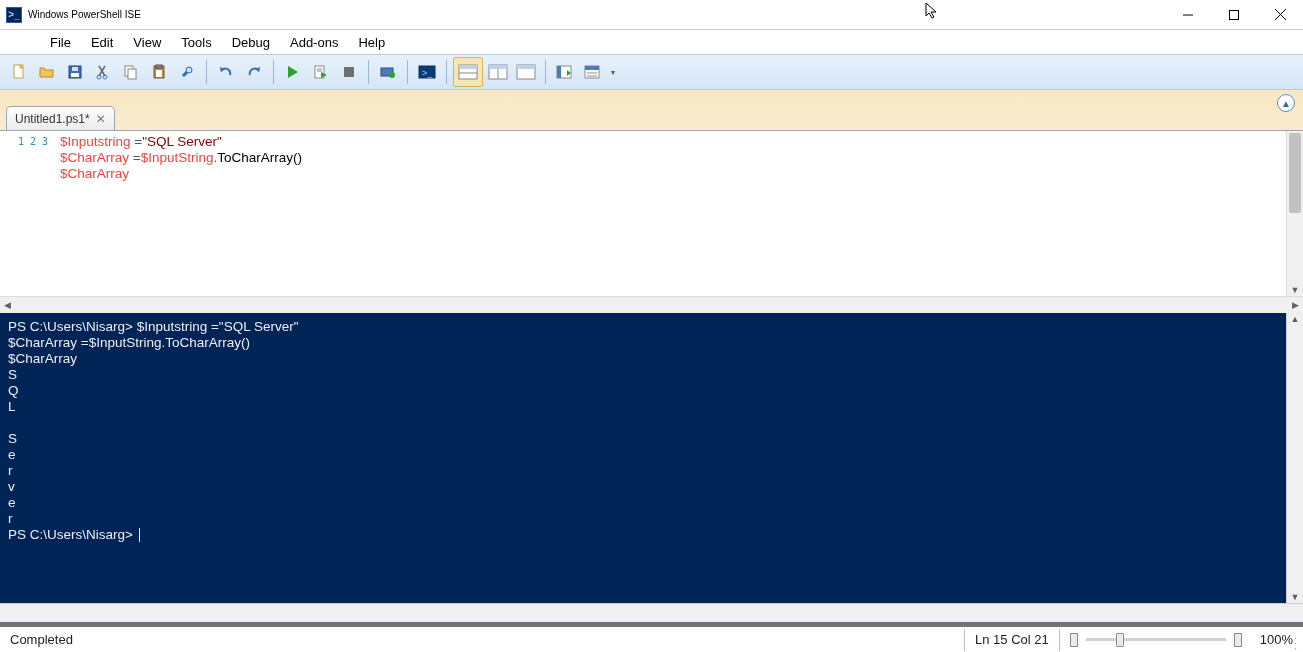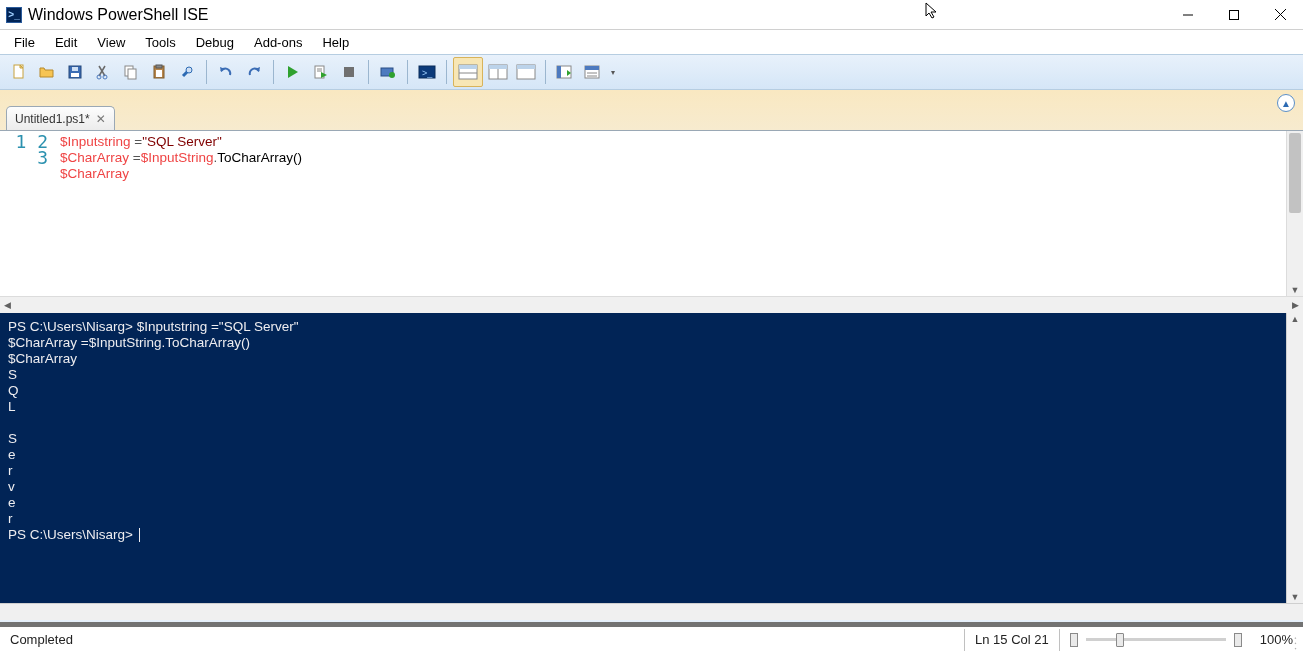--- a/index.html
+++ b/index.html
@@ -1,44 +1,44 @@
 <!DOCTYPE html>
 <html><head>
 <meta charset="utf-8">
 <style>
   * { margin:0; padding:0; box-sizing:border-box; font-family:"Segoe UI",Tahoma,sans-serif; }
   html,body { width:1303px; height:652px; overflow:hidden; background:#fff; }
 
   .titlebar{ height:30px; display:flex; align-items:center; padding-left:6px; border-bottom:1px solid #d0d0d0; background:#fff;}
   .titlebar .ps-icon{ width:16px;height:16px;background:#012456;border:1px solid #2b5b9b;display:flex;align-items:center;justify-content:center;margin-right:6px;}
   .titlebar .ps-icon span{color:#9ecfff;font-size:10px;font-weight:bold;}
-  .titlebar .title{ font-size:16px; color:#000;}
+  .titlebar .title{ font-size:10px; color:#000;}
   .titlebar .controls{ margin-left:auto; display:flex; }
   .titlebar .ctrl{ width:46px; height:30px; display:flex; align-items:center; justify-content:center; font-size:12px; color:#000;}
   .titlebar .ctrl svg{ stroke:#000; }
   .cursor-arrow{position:absolute;top:2px;left:925px;pointer-events:none;}
 
-  .menubar{ height:24px; display:flex; align-items:center; padding:0 4px; font-size:13px; color:#000; background:#fff;}
+  .menubar{ height:24px; display:flex; align-items:center; padding:0 4px; font-size:13px; color:#000; background:#fff;margin-left:36px;}
   .menubar .menu{ padding:2px 10px; }
 
   .toolbar{ height:36px; display:flex; align-items:center; padding:0 6px; gap:2px;
     background:linear-gradient(#e8f1fb,#d5e6f7); border-top:1px solid #b6cde1; border-bottom:1px solid #b6cde1;}
   .tb{ width:26px; height:26px; display:flex; align-items:center; justify-content:center; border:1px solid transparent; border-radius:2px;}
   .tb.selected{ background:#f7e6b5; border-color:#d8b35a;}
   .tb.wide { width:30px; height:30px; }
   .sep{ width:1px; height:24px; background:#9bb6cf; margin:0 4px;}
   .drop{ width:10px; color:#555; font-size:8px; display:flex; align-items:center; justify-content:center;}
 
   .tabbar{ height:41px; background:linear-gradient(#f9e8c1,#f7ebcf); display:flex; align-items:flex-end; padding-left:6px; border-bottom:1px solid #9aa8b5; position:relative;}
   .tab{ height:24px; background:linear-gradient(#fdfdfd,#ececec); border:1px solid #9aa8b5; border-bottom:none; border-radius:5px 5px 0 0; display:flex; align-items:center; padding:0 8px; font-size:12px; gap:6px; color:#333;}
   .tab .close-x{ color:#777; font-size:12px;}
   .arrow-circle{ position:absolute; right:8px; top:4px; width:18px;height:18px;border:1px solid #5b8fc7;border-radius:50%;display:flex;align-items:center;justify-content:center;color:#2c6ab3;font-size:10px;background:#fff;}
 
   .editor-wrap{ display:flex; height:165px; position:relative; }
-  .gutter{ width:60px; text-align:right; padding:3px 12px 0 0; color:#2b91af; font-family:Consolas,monospace; font-size:18px; line-height:16px; background:#fff;}
+  .gutter{ width:60px; text-align:right; padding:3px 12px 0 0; color:#2b91af; font-family:Consolas,monospace; font-size:10px; line-height:16px; background:#fff;}
   .code{ flex:1; font-family:Consolas,monospace; font-size:13.5px; line-height:16px; white-space:pre; padding-top:3px; overflow:hidden;}
   .k-var{color:#ef4444;}
   .k-op{color:#555;}
   .k-str{color:#800000;}
   .k-id{color:#000;}
   .editor-vscroll{ width:17px; background:#f0f0f0; border-left:1px solid #dcdcdc; position:relative;}
   .editor-vscroll .thumb{ position:absolute; left:2px; right:2px; top:2px; height:80px; background:#c2c2c2; border-radius:2px;}
   .editor-vscroll .arrow{position:absolute;left:0;right:0;text-align:center;font-size:9px;color:#606060;}
   .editor-hscroll{ height:17px; background:#f0f0f0; border-top:1px solid #dcdcdc; display:flex; align-items:center; justify-content:space-between; padding:0 4px; font-size:9px; color:#606060;}
 

